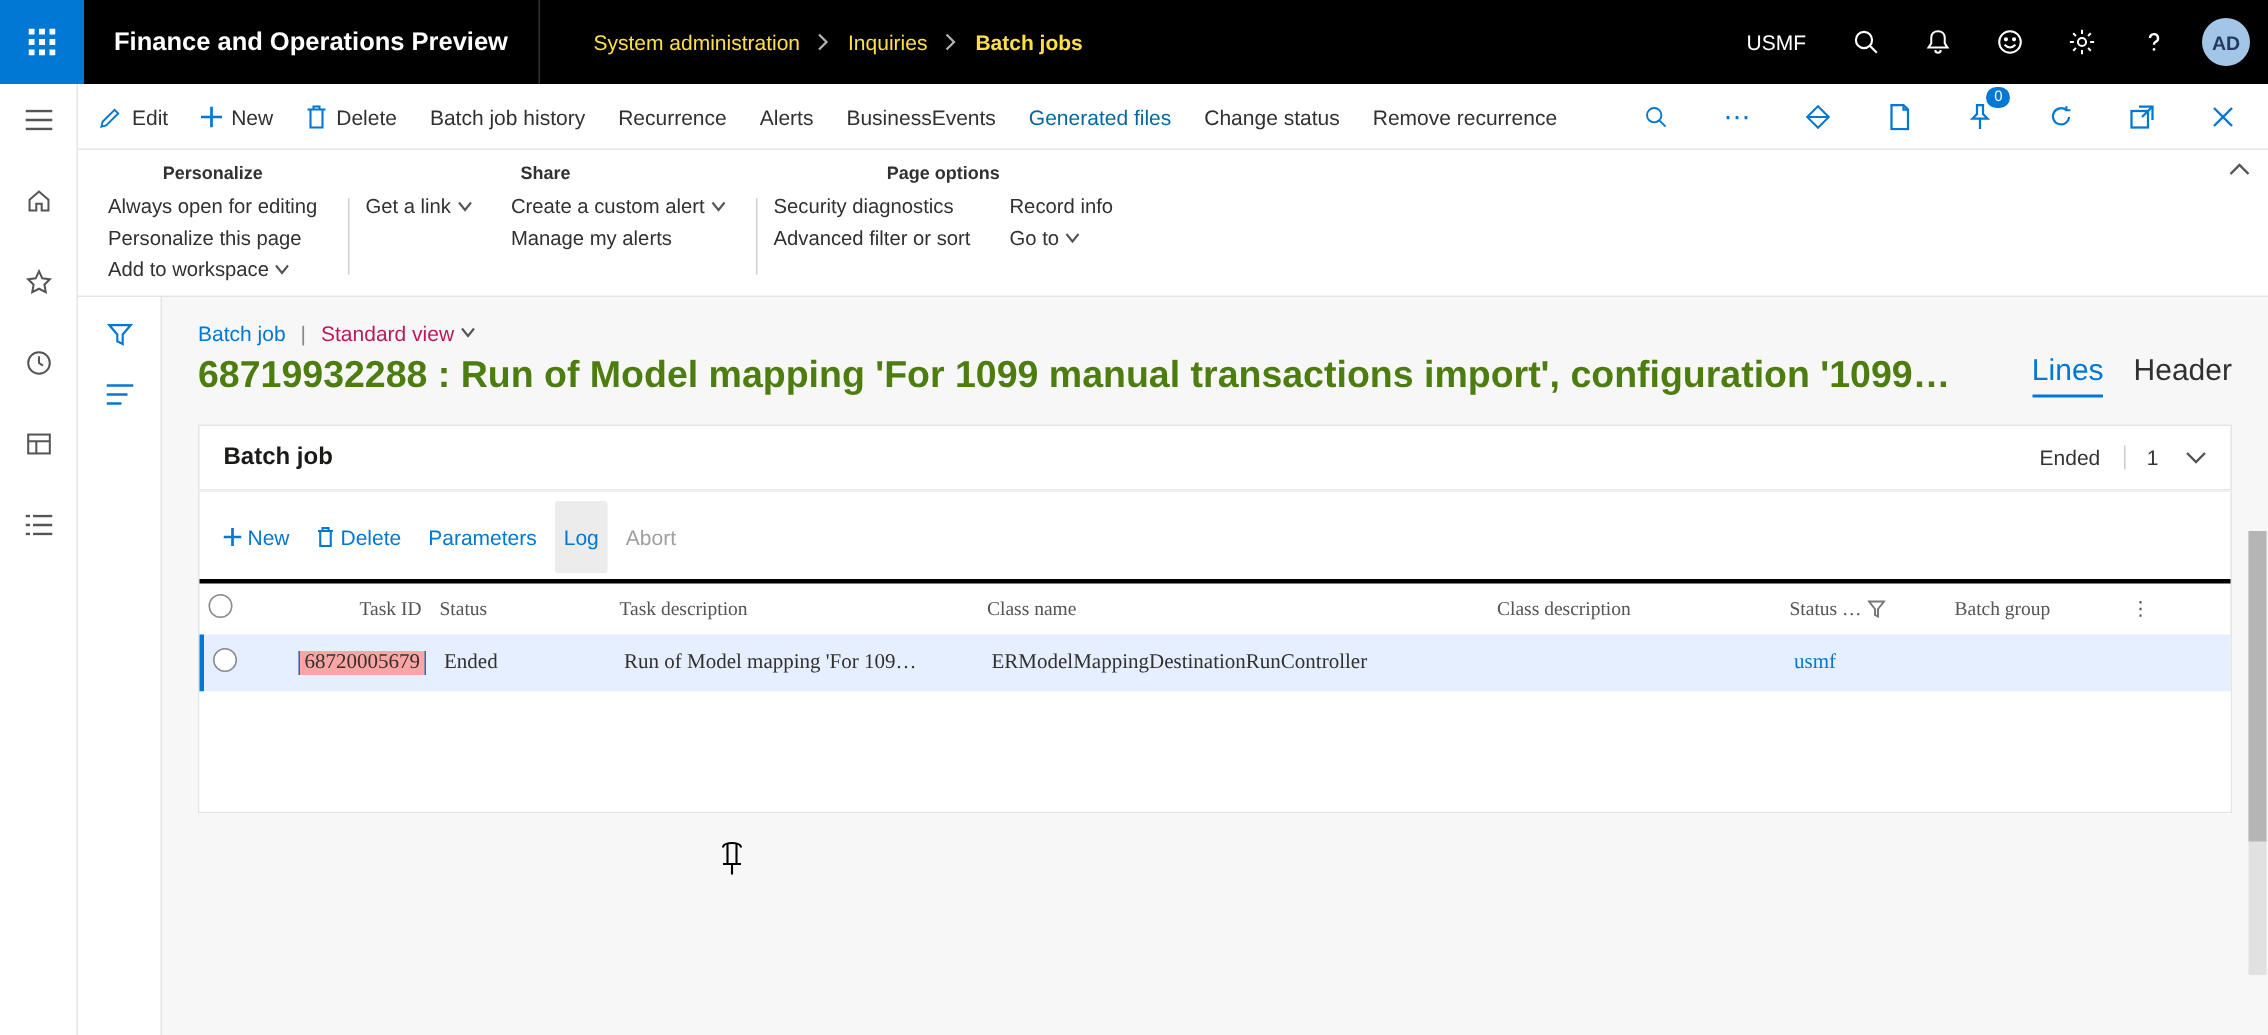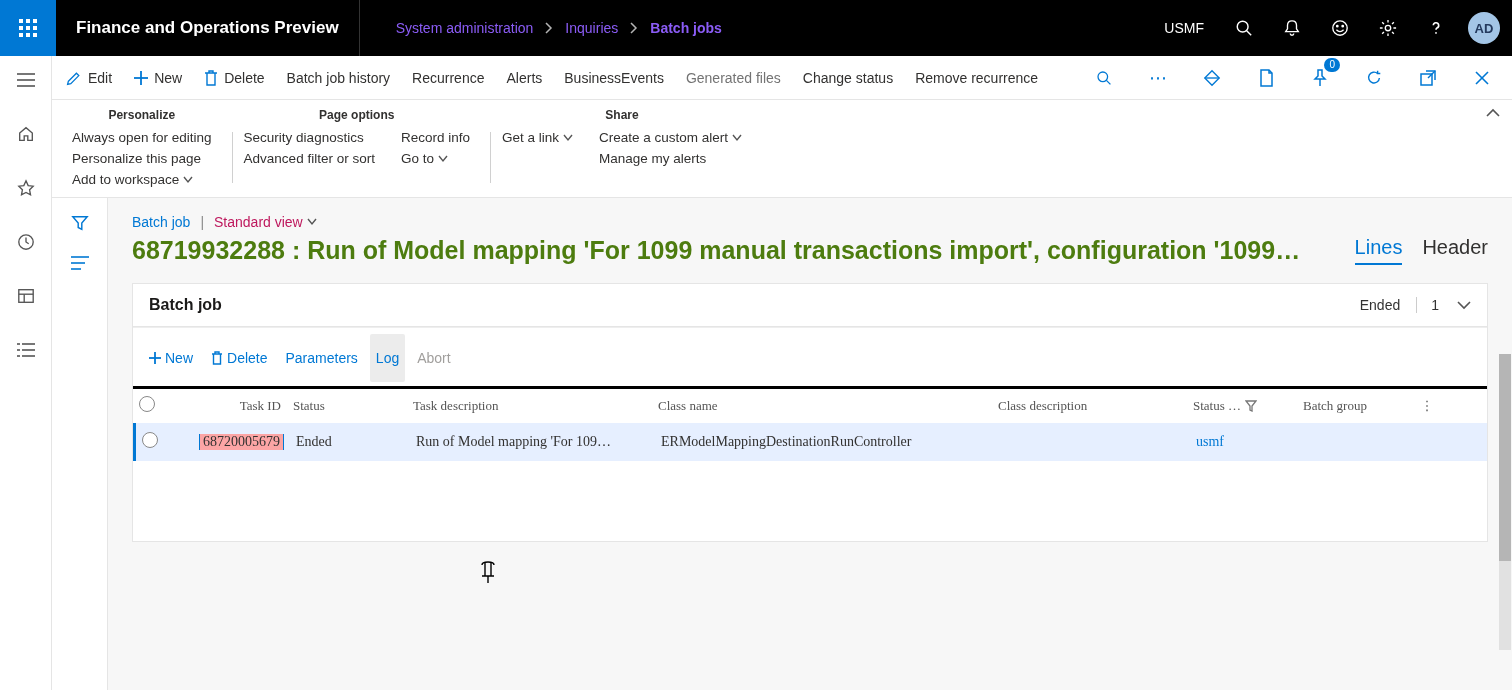--- a/index.html
+++ b/index.html
@@ -7,21 +7,21 @@
   body { width:1512px; height:690px; overflow:hidden; position:relative; }
 
   
   .topbar {
     display:flex; align-items:center; height:56px; background:#000; color:#fff;
   }
   .topbar .waffle {
     width:56px; height:56px; background:#0078d4; display:flex; align-items:center; justify-content:center; cursor:pointer;
   }
   .topbar .apptitle { font-size:17px; font-weight:600; padding:0 20px; white-space:nowrap; height:56px; line-height:56px; border-right:1px solid #333;}
-  .topbar .breadcrumb { display:flex; align-items:center; padding-left:36px; gap:12px; font-size:14px; color:#8b5cf6; }
+  .topbar .breadcrumb { display:flex; align-items:center; padding-left:36px; gap:12px; font-size:14px; color:#fde047; }
   .topbar .breadcrumb .sep { opacity:.7; }
   .topbar .breadcrumb span:last-child { font-weight:600; }
   .topbar .right { margin-left:auto; display:flex; align-items:center; gap:4px; padding-right:12px; }
   .topbar .right .company { font-size:14px; padding:0 14px; }
   .topbar .icon-btn { width:44px; height:56px; display:flex; align-items:center; justify-content:center; cursor:pointer; }
   .topbar .avatar { width:32px; height:32px; border-radius:50%; background:#a3c5e6; color:#243a5e; display:flex; align-items:center; justify-content:center; font-size:13px; font-weight:600; margin-left:6px;}
   svg { display:block; }
 
   
   .shell { display:flex; height:calc(100% - 56px); }
@@ -30,21 +30,21 @@
   }
   .leftrail .rail-btn { width:40px; height:36px; display:flex; align-items:center; justify-content:center; cursor:pointer; color:#555;}
 
   .main { flex:1; display:flex; flex-direction:column; min-width:0; }
 
   
   .actionbar {
     height:44px; display:flex; align-items:center; padding:0 14px; gap:22px; border-bottom:1px solid #e5e5e5;
   }
   .action { display:flex; align-items:center; gap:6px; color:#323130; cursor:pointer; font-size:14px; }
-  .action.disabled { color:#737373; cursor:default;justify-content:center; }
+  .action.disabled { color:#0369a1; cursor:default;justify-content:center; }
   .action .ic { color:#0078d4; }
   .actionbar .spacer { flex:1; }
   .actionbar .tool { width:32px; height:32px; display:flex; align-items:center; justify-content:center; cursor:pointer; color:#0078d4; }
   .badge-wrap { position:relative; }
   .badge { position:absolute; top:-4px; right:-4px; background:#0078d4; color:#fff; border-radius:8px; font-size:10px; padding:0 5px; line-height:14px;}
 
   
   .ribbon {
     display:flex; padding:4px 8px 10px 8px; border-bottom:1px solid #e5e5e5; position:relative; background:#fff;
   }
@@ -327,56 +327,56 @@
             <div class="ribbon-item">
               <span>Add to workspace</span>
               <svg width="10" height="8" viewBox="0 0 10 8">
                   <path d="M1 1 L5 6 L9 1" stroke="#555" stroke-width="1.4" fill="none"></path>
                 </svg>
             </div>
           </div>
         </div>
       </div>
       <div class="ribbon-group">
-        <div class="group-title">Page options</div>
-        <div class="group-body">
-          <div class="ribbon-col">
-            <div class="ribbon-item">Security diagnostics</div>
-            <div class="ribbon-item">Advanced filter or sort</div>
-          </div>
-          <div class="ribbon-col">
-            <div class="ribbon-item">Record info</div>
-            <div class="ribbon-item">
-              <span>Go to</span>
-              <svg width="10" height="8" viewBox="0 0 10 8">
-                  <path d="M1 1 L5 6 L9 1" stroke="#555" stroke-width="1.4" fill="none"></path>
-                </svg>
-            </div>
-          </div>
-        </div>
-      </div>
-      <div class="ribbon-group">
         <div class="group-title">Share</div>
         <div class="group-body">
           <div class="ribbon-col">
             <div class="ribbon-item">
               <span>Get a link</span>
               <svg width="10" height="8" viewBox="0 0 10 8">
                   <path d="M1 1 L5 6 L9 1" stroke="#555" stroke-width="1.4" fill="none"></path>
                 </svg>
             </div>
           </div>
           <div class="ribbon-col">
             <div class="ribbon-item">
               <span>Create a custom alert</span>
               <svg width="10" height="8" viewBox="0 0 10 8">
                   <path d="M1 1 L5 6 L9 1" stroke="#555" stroke-width="1.4" fill="none"></path>
                 </svg>
             </div>
             <div class="ribbon-item">Manage my alerts</div>
+          </div>
+        </div>
+      </div>
+      <div class="ribbon-group">
+        <div class="group-title">Page options</div>
+        <div class="group-body">
+          <div class="ribbon-col">
+            <div class="ribbon-item">Security diagnostics</div>
+            <div class="ribbon-item">Advanced filter or sort</div>
+          </div>
+          <div class="ribbon-col">
+            <div class="ribbon-item">Record info</div>
+            <div class="ribbon-item">
+              <span>Go to</span>
+              <svg width="10" height="8" viewBox="0 0 10 8">
+                  <path d="M1 1 L5 6 L9 1" stroke="#555" stroke-width="1.4" fill="none"></path>
+                </svg>
+            </div>
           </div>
         </div>
       </div>
       <div class="ribbon-collapse">
         <svg width="14" height="10" viewBox="0 0 14 10">
             <path d="M1 8 L7 2 L13 8" stroke="#555" stroke-width="1.6" fill="none"></path>
           </svg>
       </div>
     </div>
 

